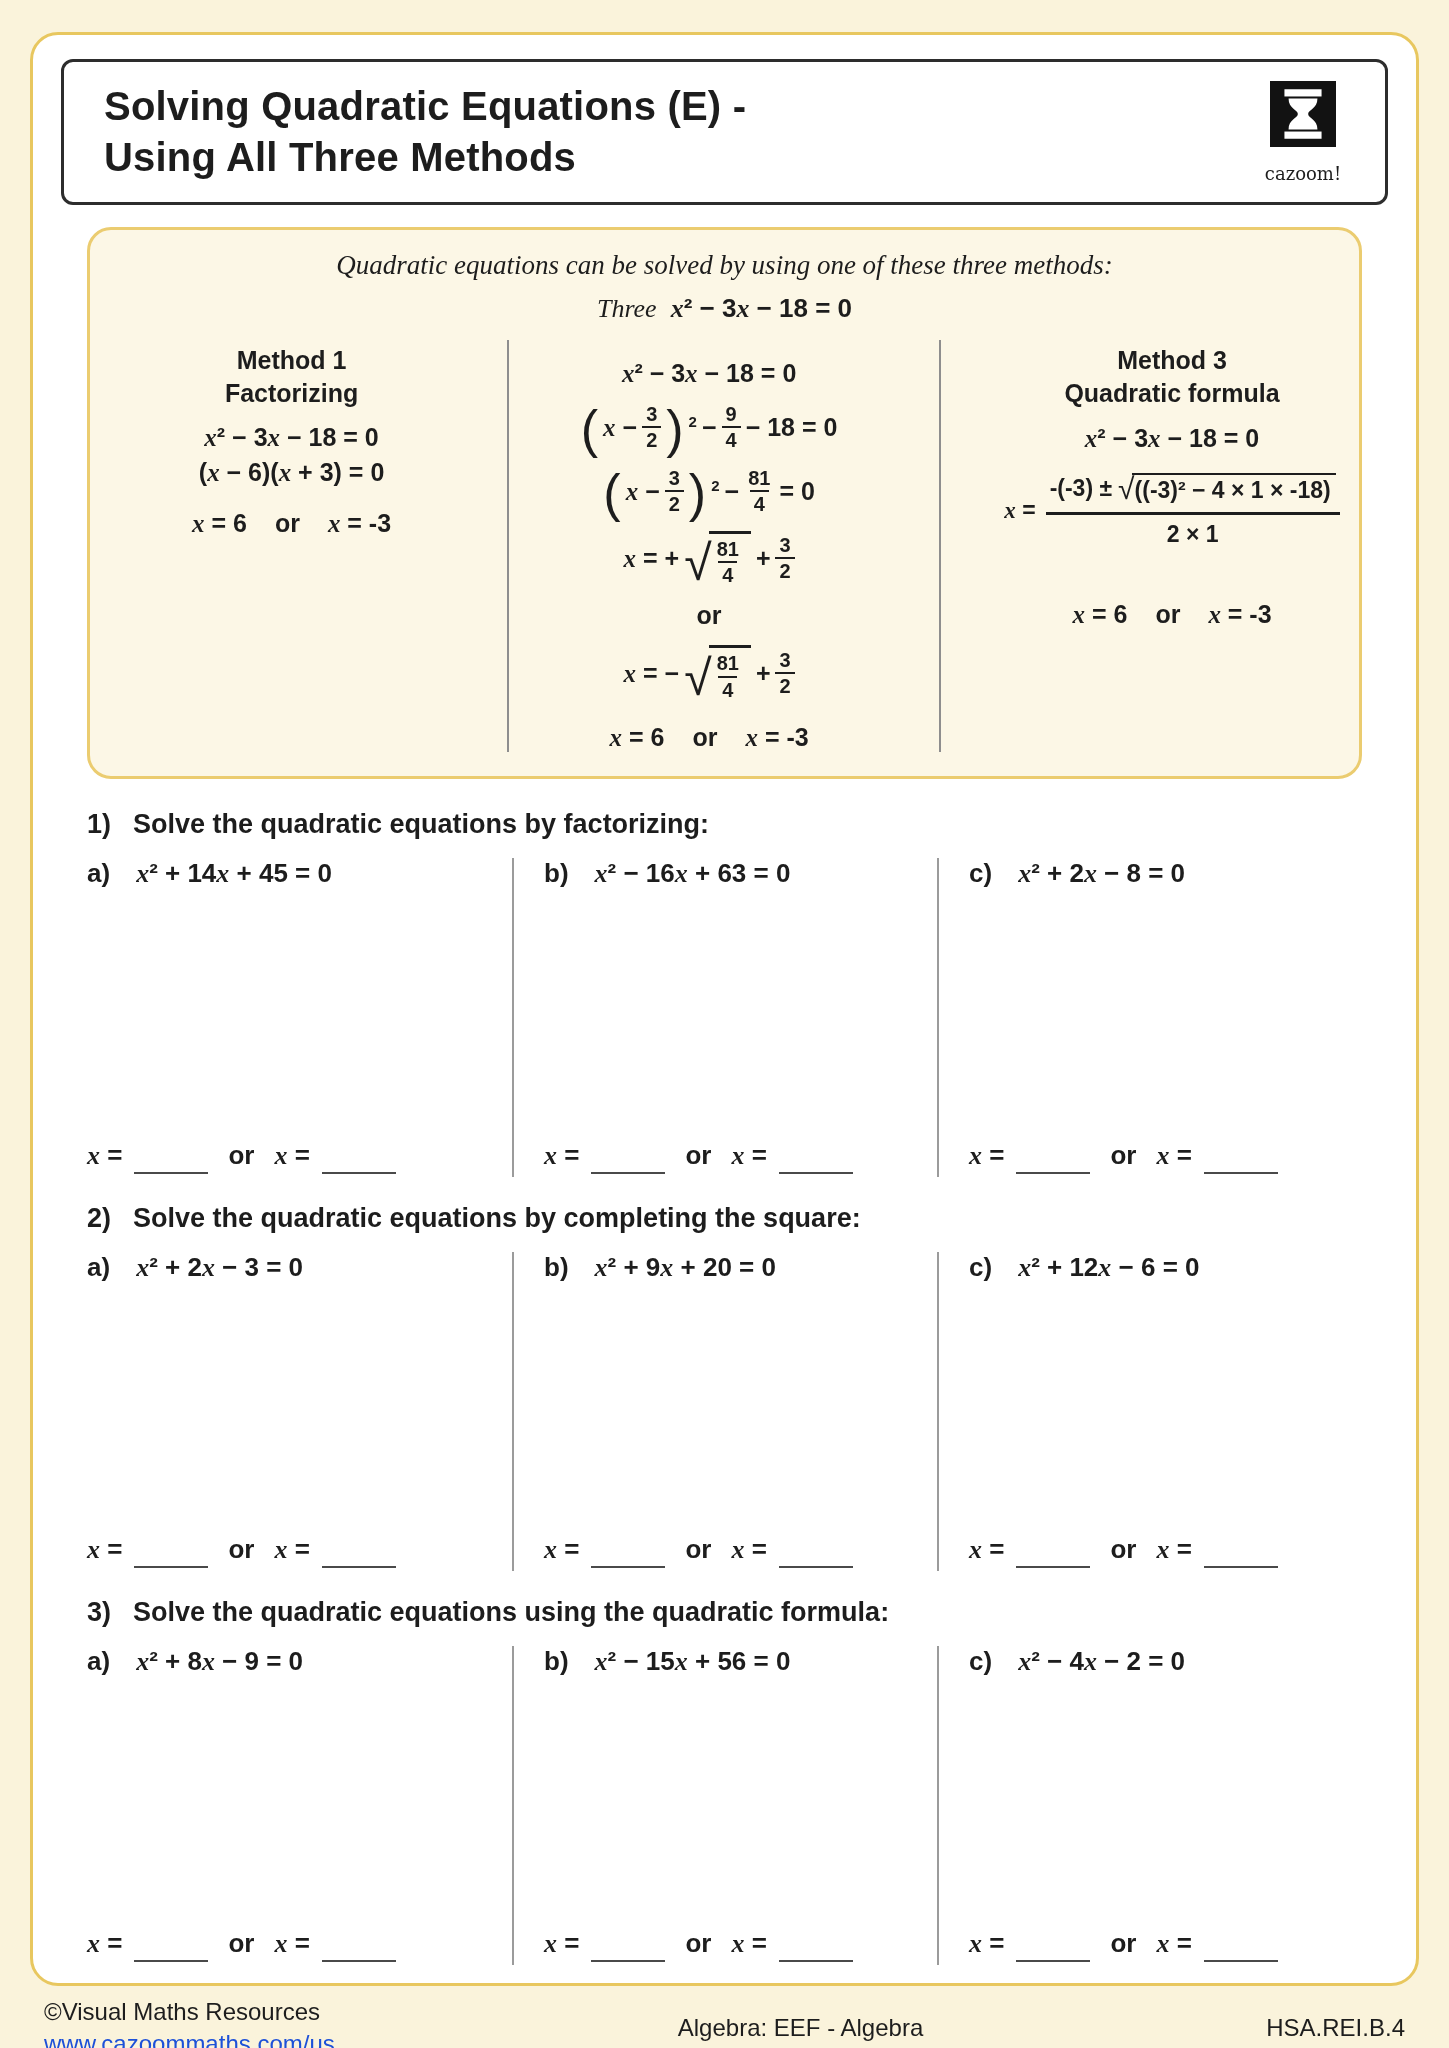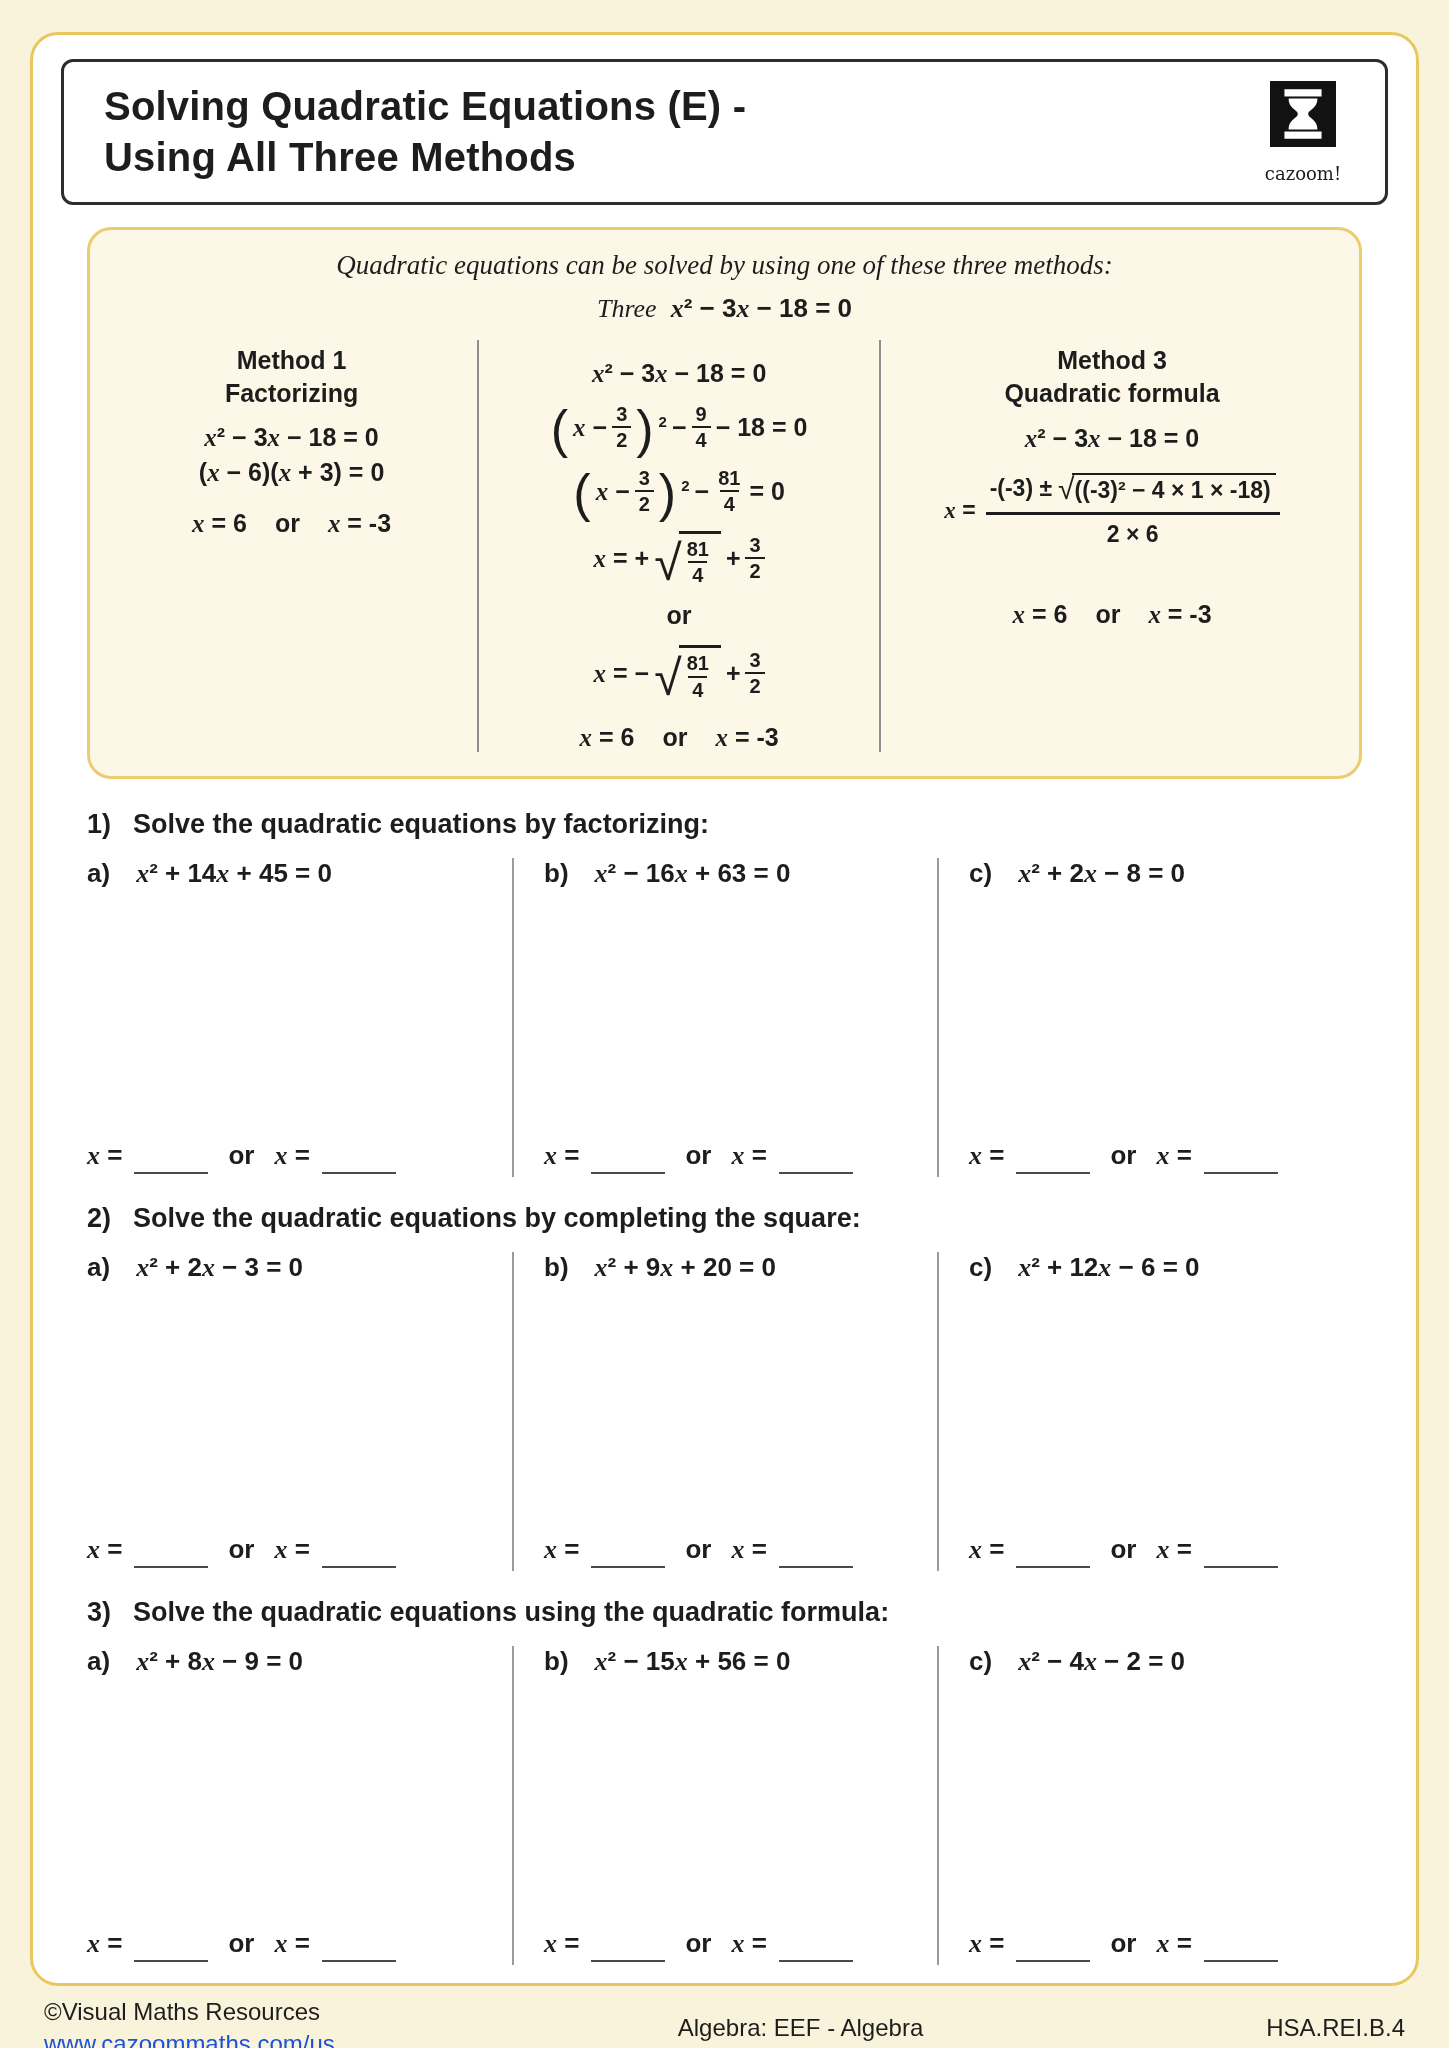--- a/index.html
+++ b/index.html
@@ -38,21 +38,21 @@
     margin: 22px 26px 4px;
     background: #FCF7E6;
     border: 3px solid #EBCC70;
     border-radius: 24px;
     padding: 20px 16px 24px;
   }
   .intro-line { text-align: center; font-family: "Liberation Serif", serif; font-style: italic; font-size: 27px; }
   .solve-line { margin-top: 12px; font-size: 26px; display: flex; justify-content: center; align-items: center; gap: 14px; }
   .solve-word { font-family: "Liberation Serif", serif; font-style: italic; }
   .solve-eq { font-weight: bold; }
-  .methods-grid { display: grid; grid-template-columns: 30% 32.5% 37.5%; margin-top: 16px; }
+  .methods-grid { display: grid; grid-template-columns: 30% 32.5% 37.5%; margin-top: 16px; gap: 30px; }
   .method-col { padding: 4px 10px 0; }
   .method-col + .method-col { border-left: 2px solid #8e8e8e; }
   .m-title { text-align: center; font-weight: bold; font-size: 25px; line-height: 1.3; margin-bottom: 14px; }
   .eq { font-weight: bold; font-size: 25px; display: flex; justify-content: center; align-items: center; gap: 7px; margin: 15px 0; }
   .eq.tight { gap: 5px; }
   .m1-block .eq { margin: 6px 0; }
   .result-row { display: flex; justify-content: center; gap: 28px; font-weight: bold; font-size: 25px; margin-top: 22px; text-align: right; }
   .m3-result { margin-top: 52px; }
   
   .vx { font-family: "Liberation Serif", serif; font-style: italic; }
@@ -232,21 +232,21 @@
         <div class="eq m3-formula">
           <span><i class="vx">x</i> =</span>
           <span class="bigfrac">
             <span class="bf-num">
               <span>-(-3) ±</span>
               <span class="sqrt sqrt-sm">
                 <span class="sqrt-sign">√</span>
                 <span class="sqrt-body">((-3)² − 4 × 1 × -18)</span>
               </span>
             </span>
-            <span class="bf-den">2 × 6</span>
+            <span class="bf-den">2 × 1</span>
           </span>
         </div>
 
         <div class="result-row m3-result">
           <span><i class="vx">x</i> = 6</span>
           <span>or</span>
           <span><i class="vx">x</i> = -3</span>
         </div>
       </div>
 

